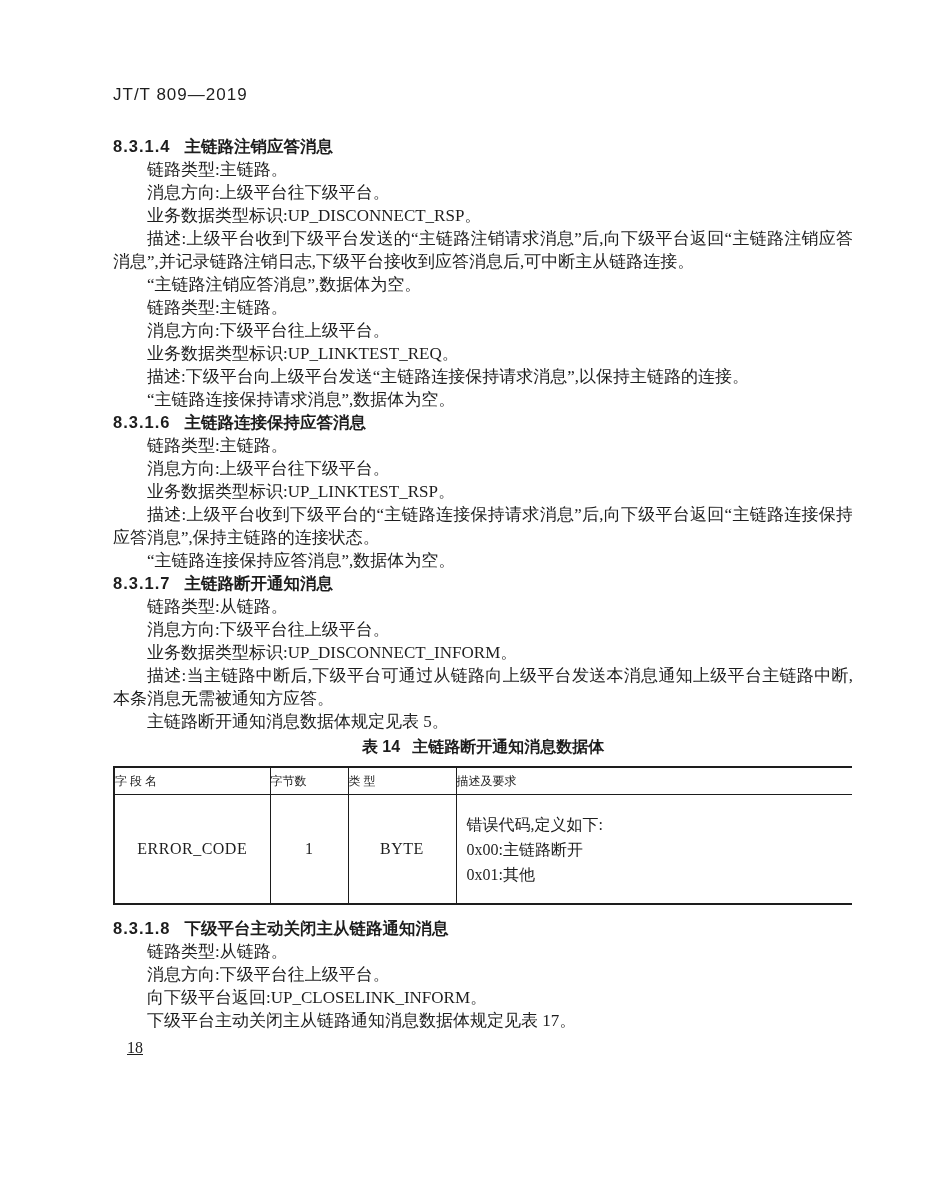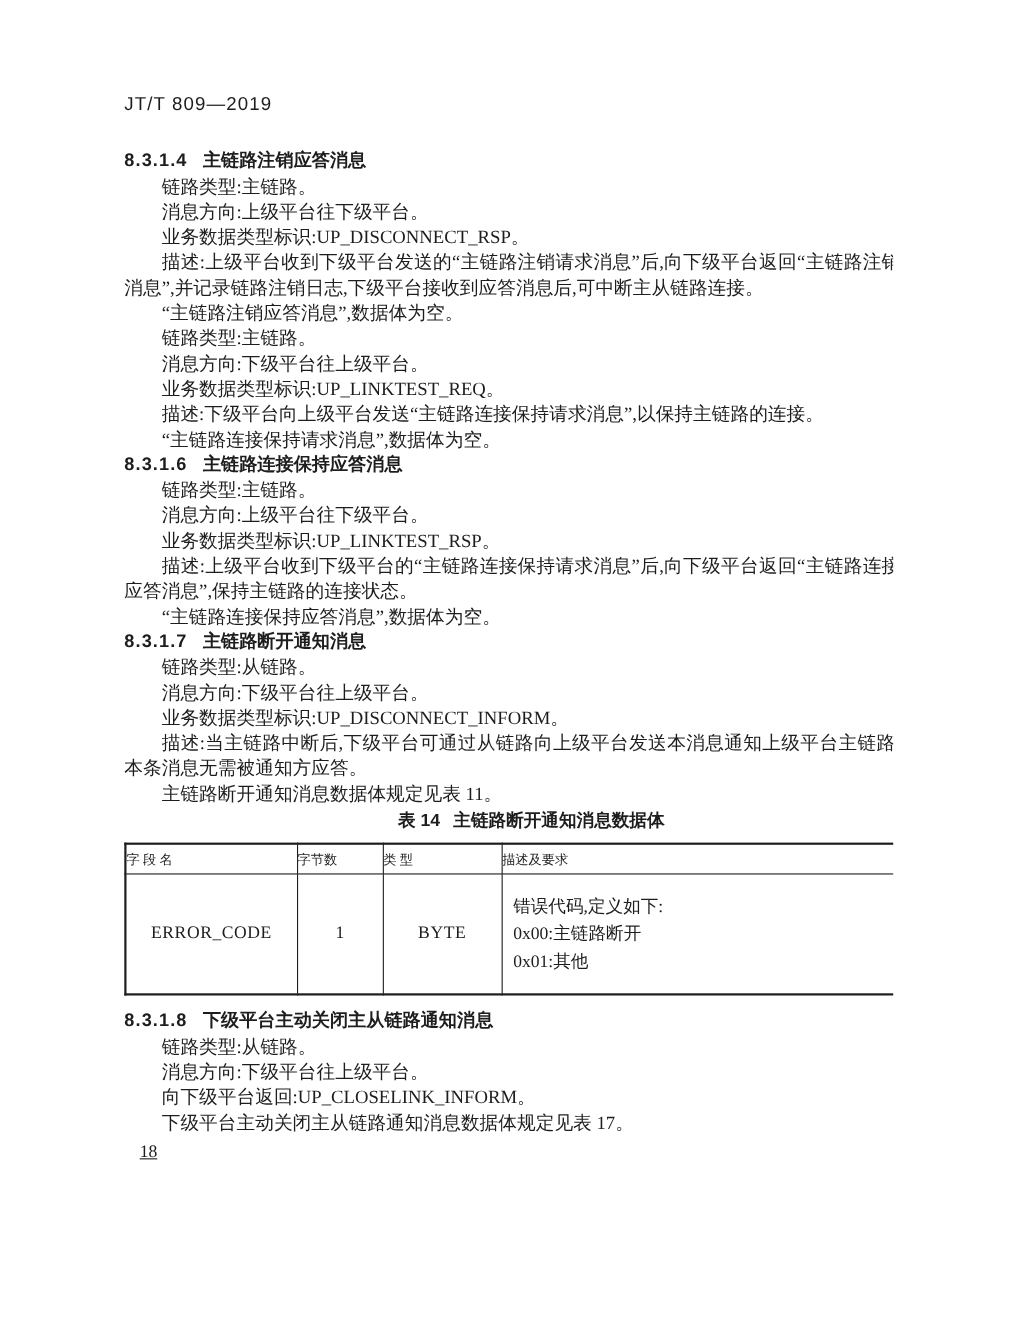--- a/index.html
+++ b/index.html
@@ -3,20 +3,21 @@
 <meta charset="utf-8">
 <style>
   html,body{margin:0;padding:0;background:#ffffff;}
   .page{
     position:relative;
     width:812px;height:1200px;
     background:#ffffff;
     overflow:hidden;
     color:#1d1d1d;
     font-family:"Liberation Serif","DejaVu Serif",serif;
+    padding-left:40px;
   }
   .content{
     position:absolute;
     left:113px;top:85px;
     width:740px;
   }
   .doc-header{
     font-family:"Liberation Sans","DejaVu Sans",sans-serif;
     font-size:17px;
     letter-spacing:1px;
@@ -126,21 +127,21 @@
     <p class="line">描述:上级平台收到下级平台的“主链路连接保持请求消息”后,向下级平台返回“主链路连接保持应答消息”,保持主链路的连接状态。</p>
     <p class="line">“主链路连接保持应答消息”,数据体为空。</p>
 
     <p class="section-heading">
       <span class="sec-num">8.3.1.7</span><span class="sec-title">主链路断开通知消息</span>
     </p>
     <p class="line">链路类型:从链路。</p>
     <p class="line">消息方向:下级平台往上级平台。</p>
     <p class="line">业务数据类型标识:UP_DISCONNECT_INFORM。</p>
     <p class="line">描述:当主链路中断后,下级平台可通过从链路向上级平台发送本消息通知上级平台主链路中断,本条消息无需被通知方应答。</p>
-    <p class="line">主链路断开通知消息数据体规定见表 11。</p>
+    <p class="line">主链路断开通知消息数据体规定见表 5。</p>
 
     <p class="table-caption">
       <span class="cap-label">表 14</span><span class="cap-title">主链路断开通知消息数据体</span>
     </p>
     <table class="data-table">
       <colgroup>
         <col class="col-field">
           <col class="col-bytes">
           <col class="col-type">
           <col class="col-desc">

